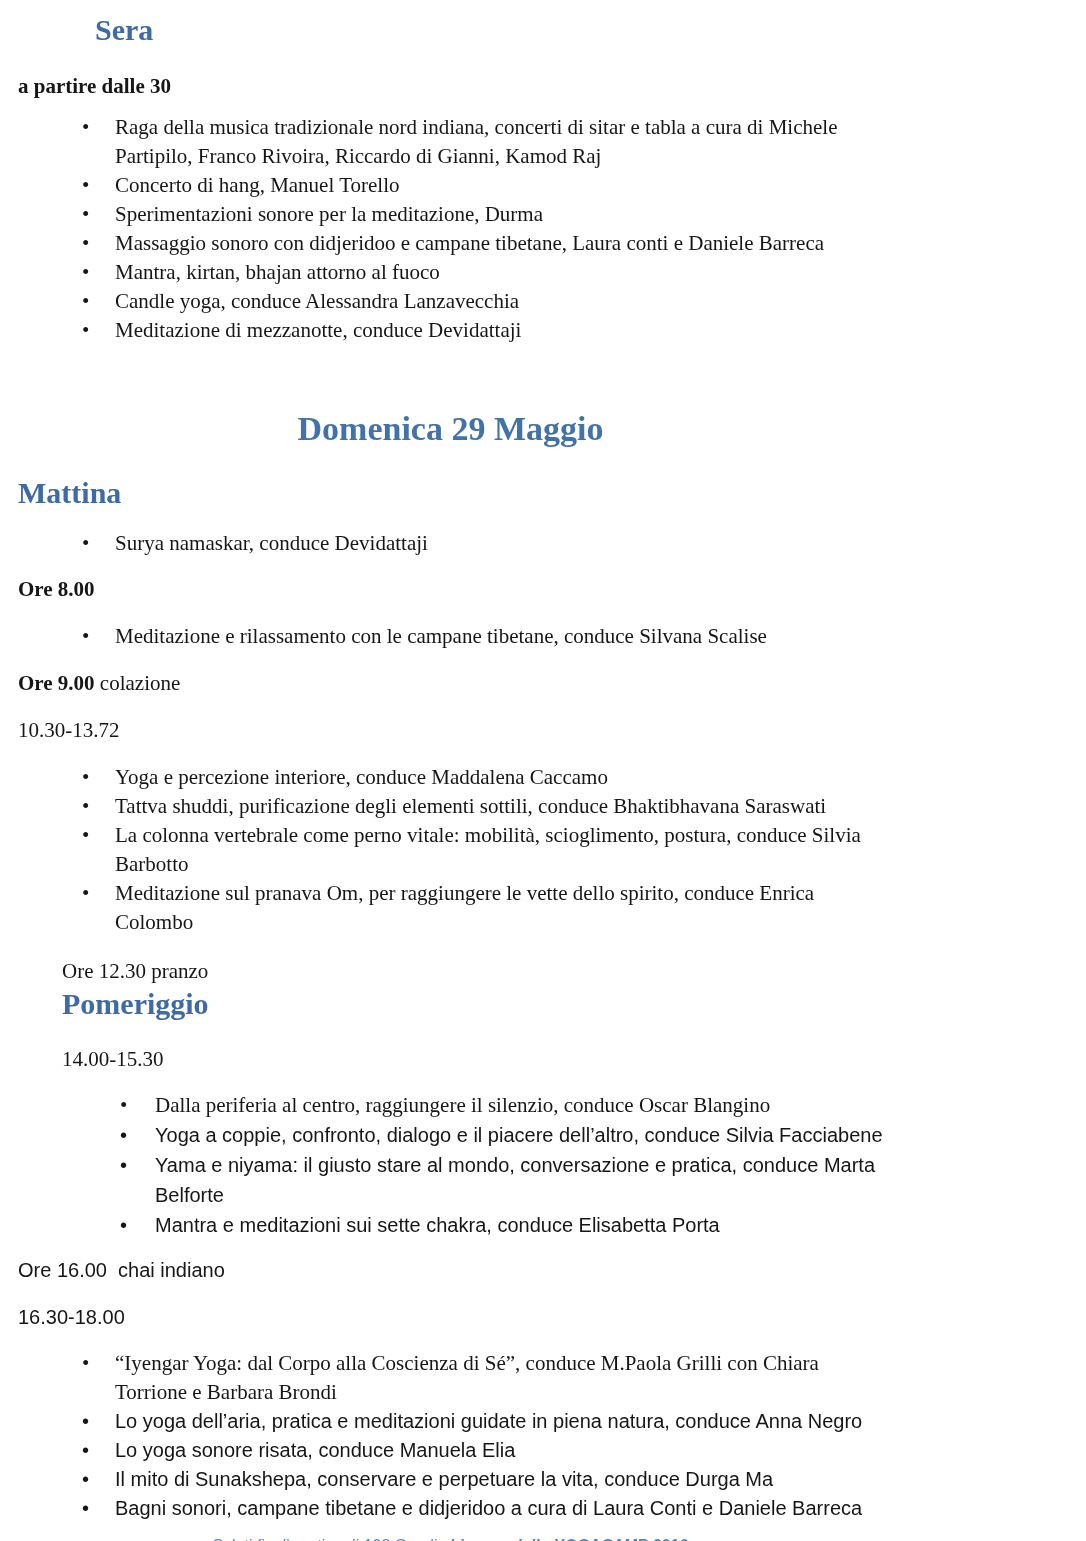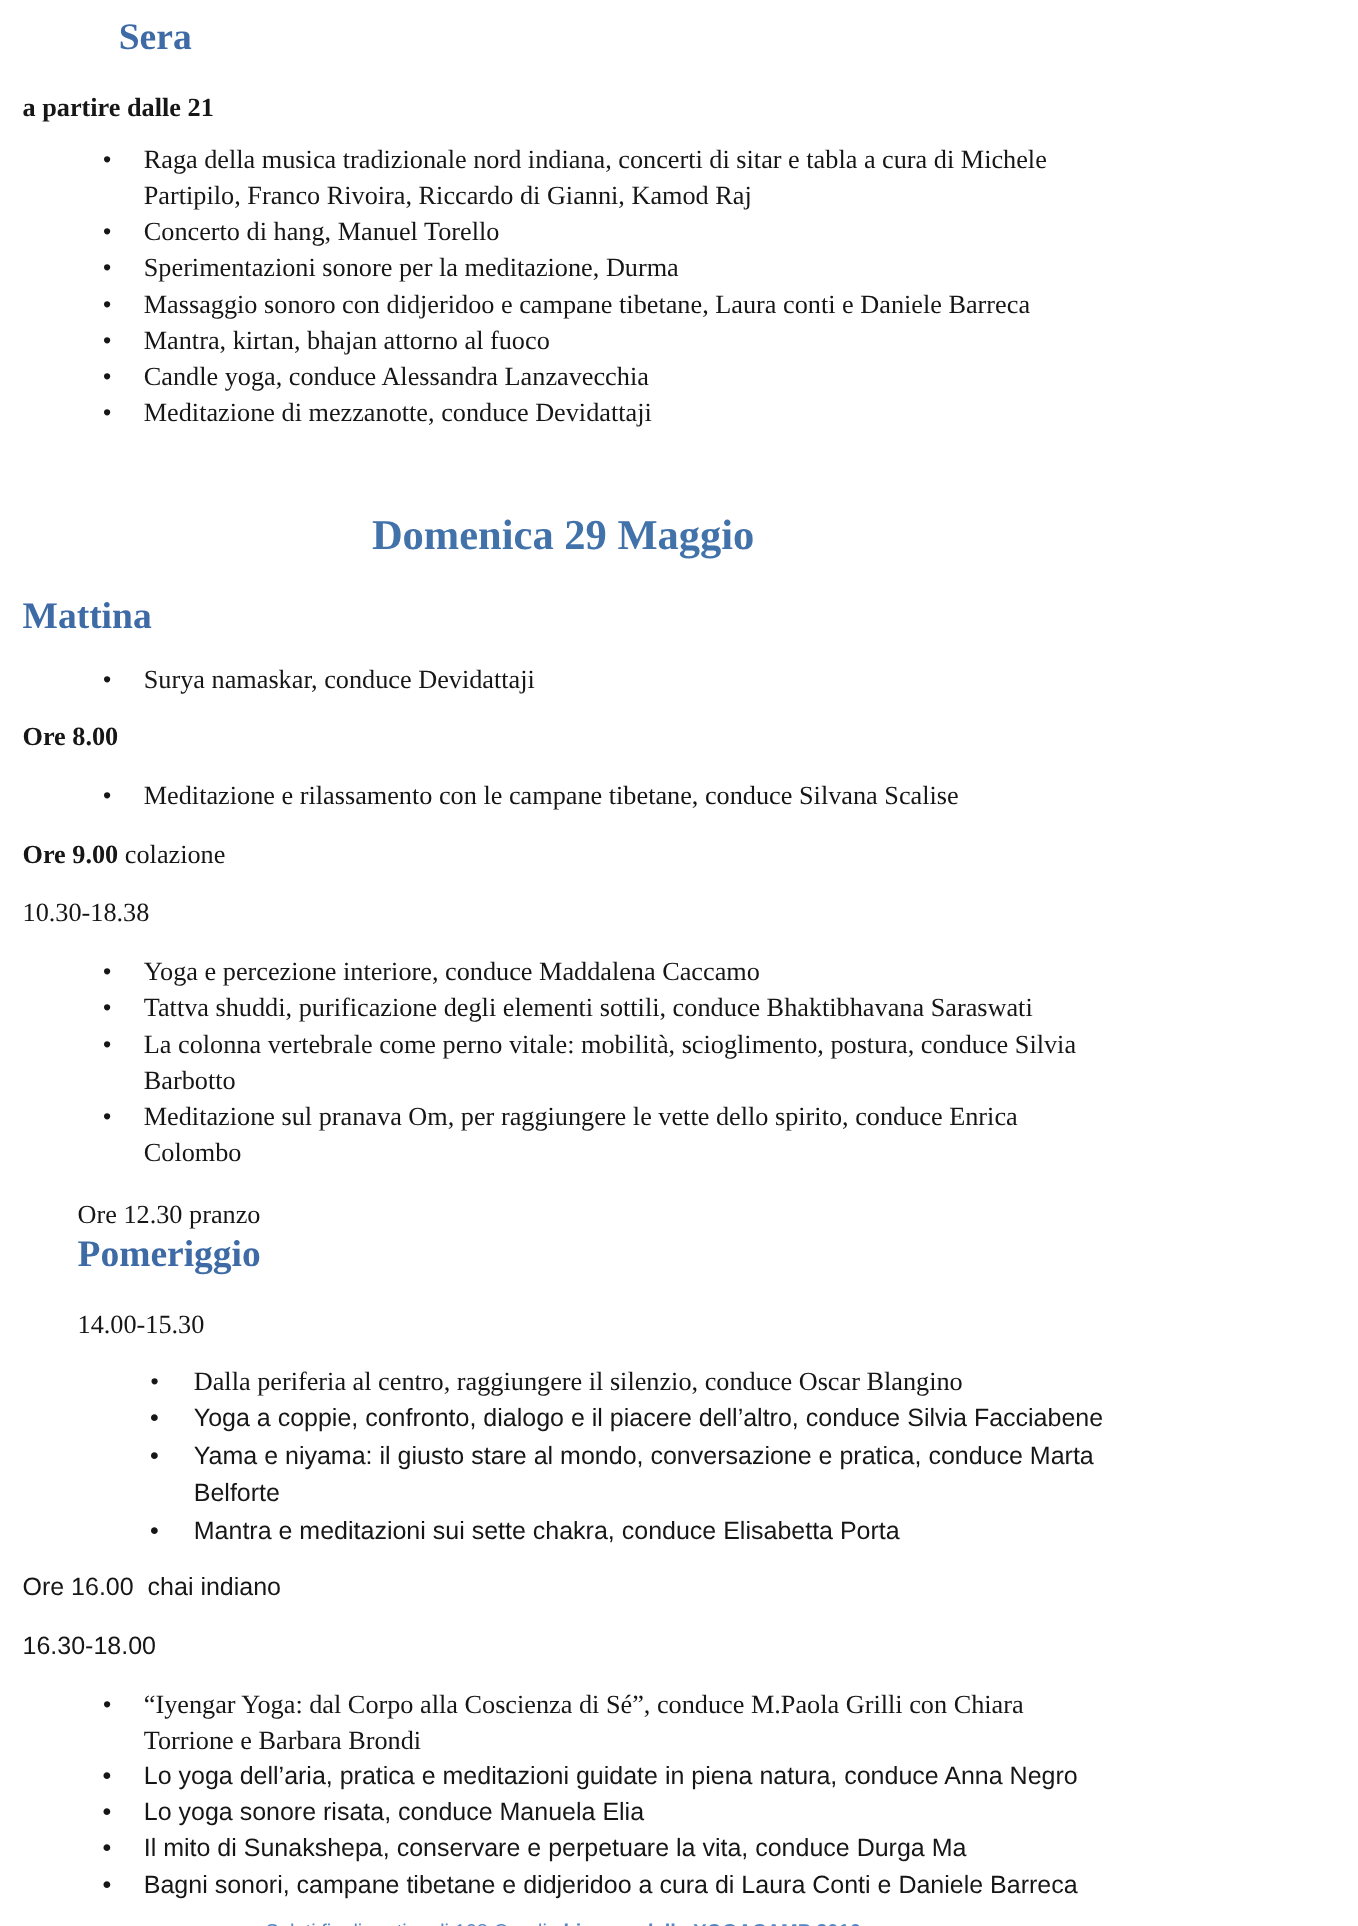--- a/index.html
+++ b/index.html
@@ -66,21 +66,21 @@
     color:var(--footer_blue);
   }
 </style>
 </head>
 <body>
 
 <div class="page">
 
   <h2 class="section-heading sera-indent">Sera</h2>
 
-  <p class="para bold mt24">a partire dalle 21</p>
+  <p class="para bold mt24">a partire dalle 30</p>
 
   <ul class="blist evening-list">
     <li>Raga della musica tradizionale nord indiana, concerti di sitar e tabla a cura di Michele Partipilo, Franco Rivoira, Riccardo di Gianni, Kamod Raj</li>
     <li>Concerto di hang, Manuel Torello</li>
     <li>Sperimentazioni sonore per la meditazione, Durma</li>
     <li>Massaggio sonoro con didjeridoo e campane tibetane, Laura conti e Daniele Barreca</li>
     <li>Mantra, kirtan, bhajan attorno al fuoco</li>
     <li>Candle yoga, conduce Alessandra Lanzavecchia</li>
     <li>Meditazione di mezzanotte, conduce Devidattaji</li>
   </ul>
@@ -95,21 +95,21 @@
   </ul>
 
   <p class="para bold mt17">Ore 8.00</p>
 
   <ul class="blist">
     <li>Meditazione e rilassamento con le campane tibetane, conduce Silvana Scalise</li>
   </ul>
 
   <p class="para"><span class="bold">Ore 9.00</span><span> colazione</span></p>
 
-  <p class="para">10.30-18.38</p>
+  <p class="para">10.30-13.72</p>
 
   <ul class="blist">
     <li>Yoga e percezione interiore, conduce Maddalena Caccamo</li>
     <li>Tattva shuddi, purificazione degli elementi sottili, conduce Bhaktibhavana Saraswati</li>
     <li>La colonna vertebrale come perno vitale: mobilità, scioglimento, postura, conduce Silvia Barbotto</li>
     <li>Meditazione sul pranava Om, per raggiungere le vette dello spirito, conduce Enrica Colombo</li>
   </ul>
 
   <p class="para indent1 mt20">Ore 12.30 pranzo</p>
 

